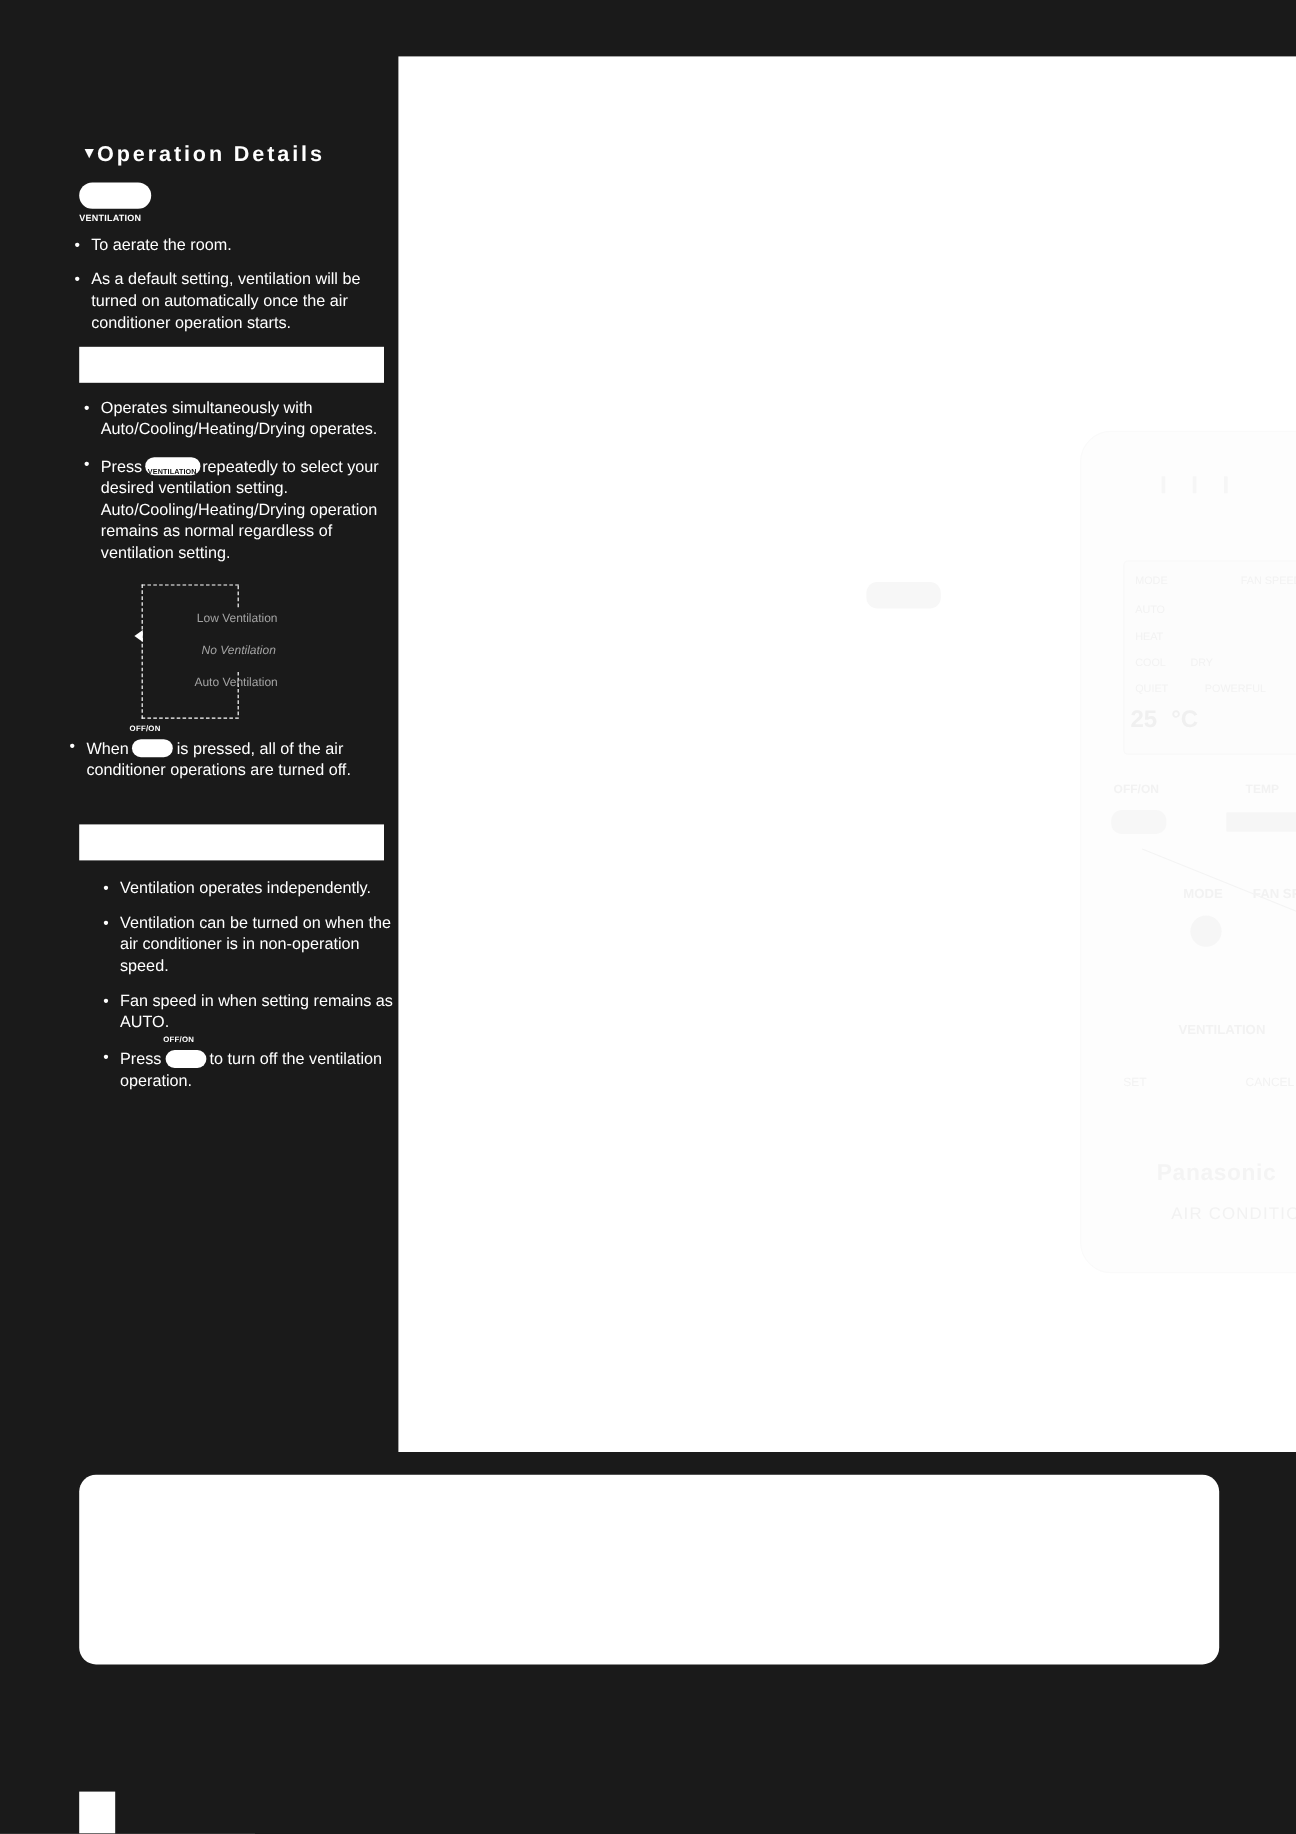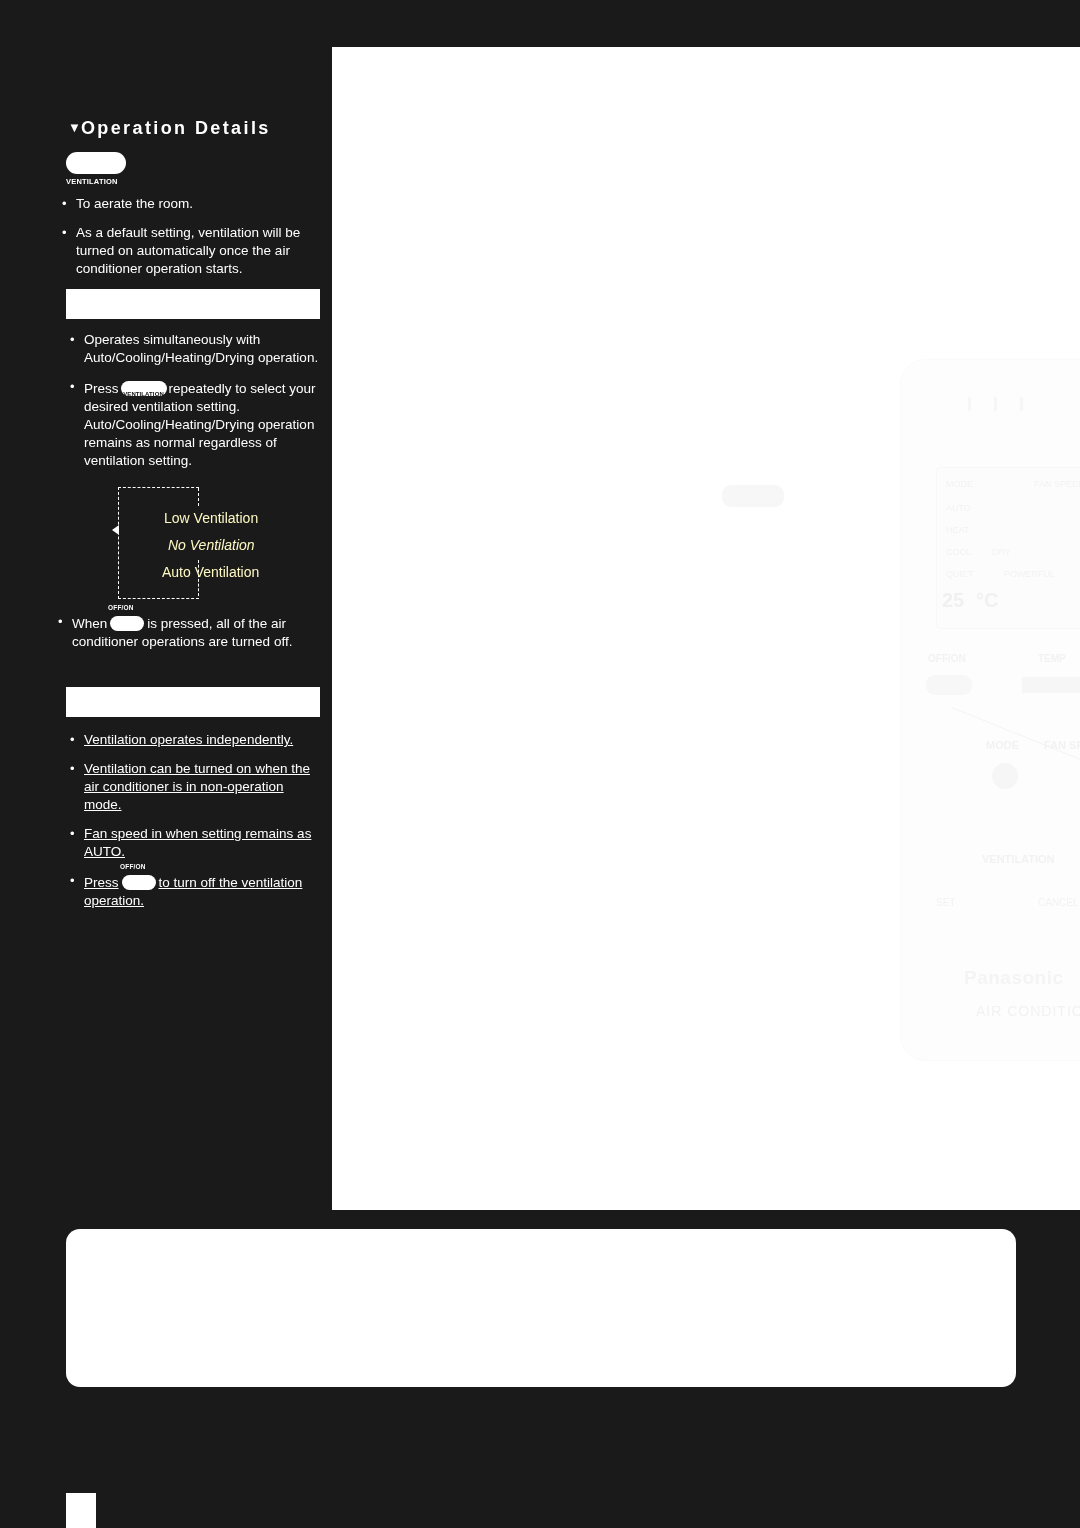--- a/index.html
+++ b/index.html
@@ -176,22 +176,22 @@
     position: absolute;
     left: 118px;
     top: 487px;
     width: 80px;
     height: 110px;
     border: 1px dashed #ffffff;
     border-right: none;
   }
   .cycle-label {
     position: absolute;
-    font-size: 14px;
-    color: #fef9c3;
+    font-size: 10px;
+    color: #a3a3a3;
     white-space: nowrap;
   }
   .cycle-arrow {
     position: absolute;
     left: 112px;
     top: 525px;
     width: 0; height: 0;
     border-top: 5px solid transparent;
     border-bottom: 5px solid transparent;
     border-right: 7px solid #ffffff;
@@ -320,21 +320,21 @@
     <div class="vent-pill-label">VENTILATION</div>
 
     <div class="bullets" style="left:60px; top:195px; width:252px;">
       <div class="bullet-row">To aerate the room.</div>
       <div class="bullet-row">As a default setting, ventilation will be turned on automatically once the air conditioner operation starts.</div>
     </div>
 
     <div class="bar" style="top:289px;"></div>
 
     <div class="bullets" style="left:68px; top:331px; width:252px;">
-      <div class="bullet-row">Operates simultaneously with Auto/Cooling/Heating/Drying operation.</div>
+      <div class="bullet-row">Operates simultaneously with Auto/Cooling/Heating/Drying operates.</div>
       <div class="bullet-row">
         <span>Press</span><span class="inline-vent"><span>VENTILATION</span></span><span>repeatedly to select your desired ventilation setting. Auto/Cooling/Heating/Drying operation remains as normal regardless of ventilation setting.</span>
       </div>
     </div>
 
     <div class="cycle"></div>
     <div class="cycle-arrow"></div>
     <div class="tick" style="left:198px; top:488px; height:18px;"></div>
     <div class="tick" style="left:198px; top:560px; height:36px;"></div>
     <div class="cycle-label" style="left:164px; top:510px;">Low Ventilation</div>
@@ -343,23 +343,23 @@
 
     <div class="bullets" style="left:56px; top:613px; width:252px;">
       <div class="bullet-row">
         <span class="offon-cap" style="left:52px; top:-14px;">OFF/ON</span>
         <span>When</span><span class="inline-offon"></span><span>is pressed, all of the air conditioner operations are turned off.</span>
       </div>
     </div>
 
     <div class="bar" style="top:687px;"></div>
 
-    <div class="bullets" style="left:68px; top:731px; width:252px;text-decoration:underline;">
+    <div class="bullets" style="left:84px; top:731px; width:252px;">
       <div class="bullet-row">Ventilation operates independently.</div>
-      <div class="bullet-row">Ventilation can be turned on when the air conditioner is in non-operation mode.</div>
+      <div class="bullet-row">Ventilation can be turned on when the air conditioner is in non-operation speed.</div>
       <div class="bullet-row">Fan speed in when setting remains as AUTO.</div>
       <div class="bullet-row" style="margin-top:4px;">
         <span class="offon-cap" style="left:52px; top:-14px;">OFF/ON</span>
         <span>Press</span><span class="inline-offon"></span><span>to turn off the ventilation operation.</span>
       </div>
     </div>
 
   </div>
 </div>
 

